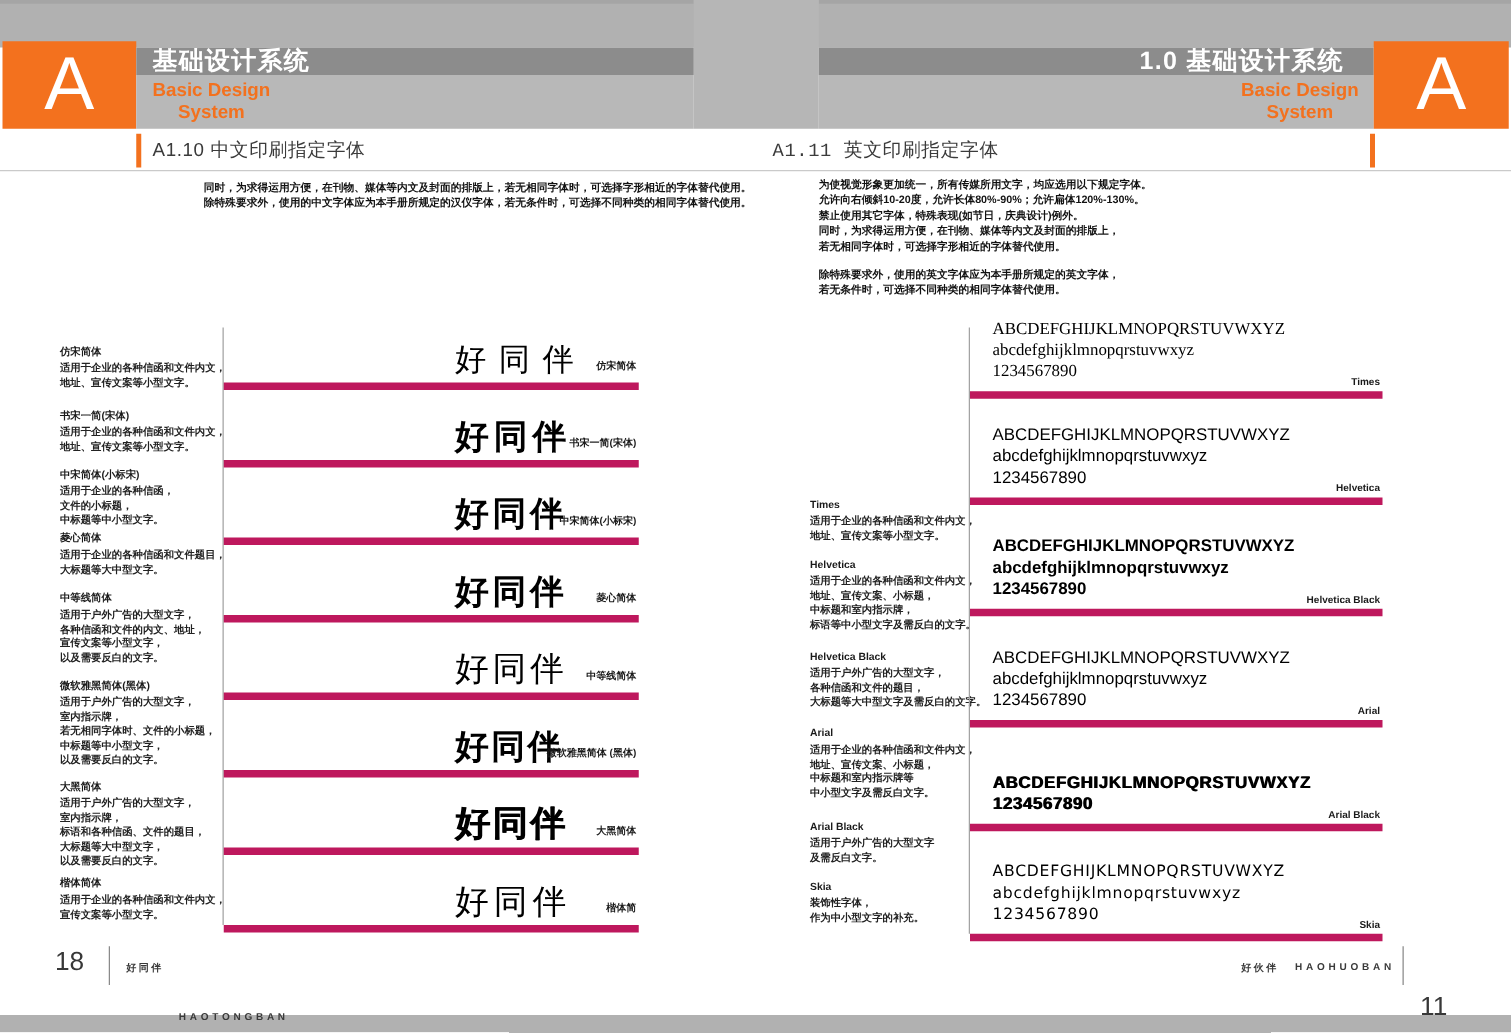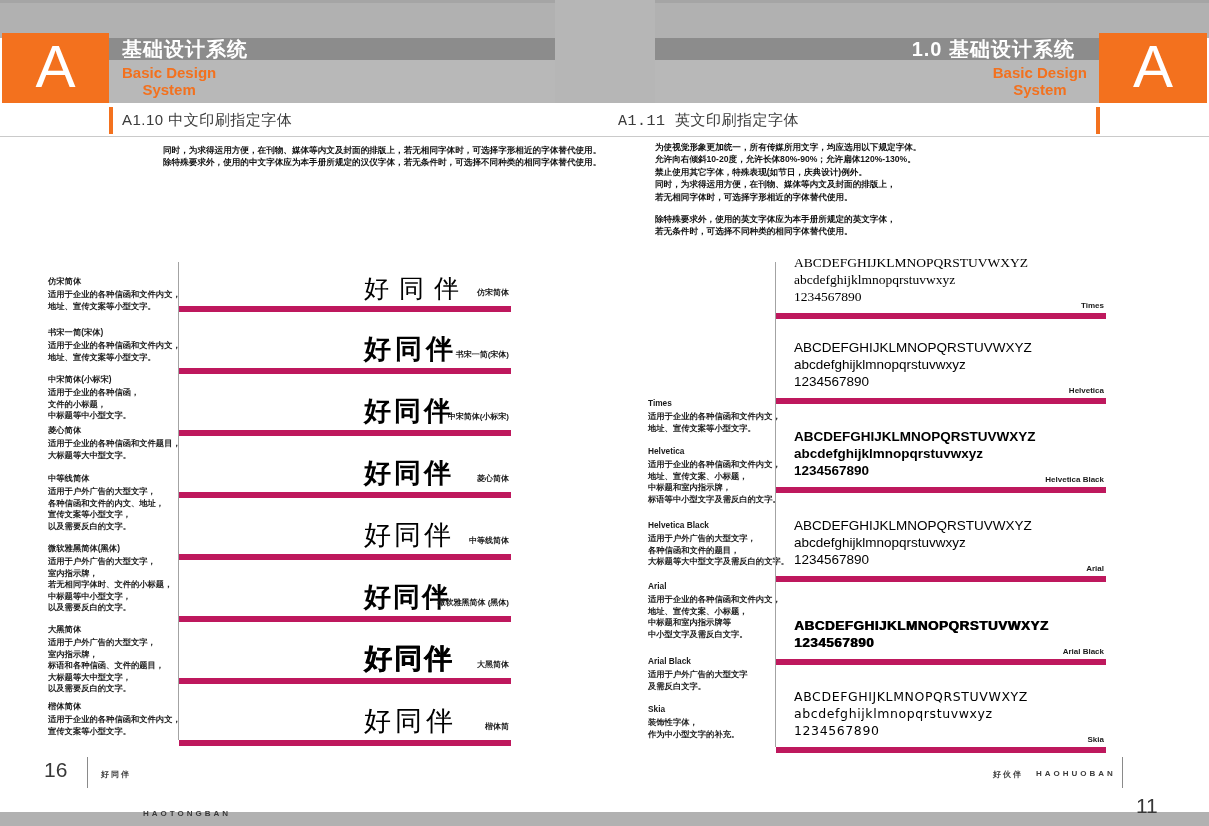--- a/index.html
+++ b/index.html
@@ -281,21 +281,21 @@
     <div class="srow" style="top:397px;height:88px;">
       <div class="en-spec e6">
         <div>ABCDEFGHIJKLMNOPQRSTUVWXYZ</div>
         <div>abcdefghijklmnopqrstuvwxyz</div>
         <div>1234567890</div>
       </div>
       <div class="spec-label en-label">Skia</div>
     </div>
   </div>
 
-  <div class="abs pgnum" style="left:44px;top:758px;">16</div>
+  <div class="abs pgnum" style="left:44px;top:758px;">18</div>
   <div class="abs foot-div" style="left:87px;top:757px;"></div>
   <div class="abs foot-brand" style="left:101px;top:769px;">好同伴</div>
   <div class="abs foot-brand foot-brand-en" style="left:143px;top:769px;margin-top:40px;">HAOTONGBAN</div>
 
   <div class="abs foot-brand" style="left:993px;top:769px;">好伙伴</div>
   <div class="abs foot-brand foot-brand-en" style="left:1036px;top:769px;">HAOHUOBAN</div>
   <div class="abs foot-div" style="left:1122px;top:757px;"></div>
   <div class="abs pgnum" style="left:1136px;top:758px;margin-top:36px;">11</div>
 
 </div>

